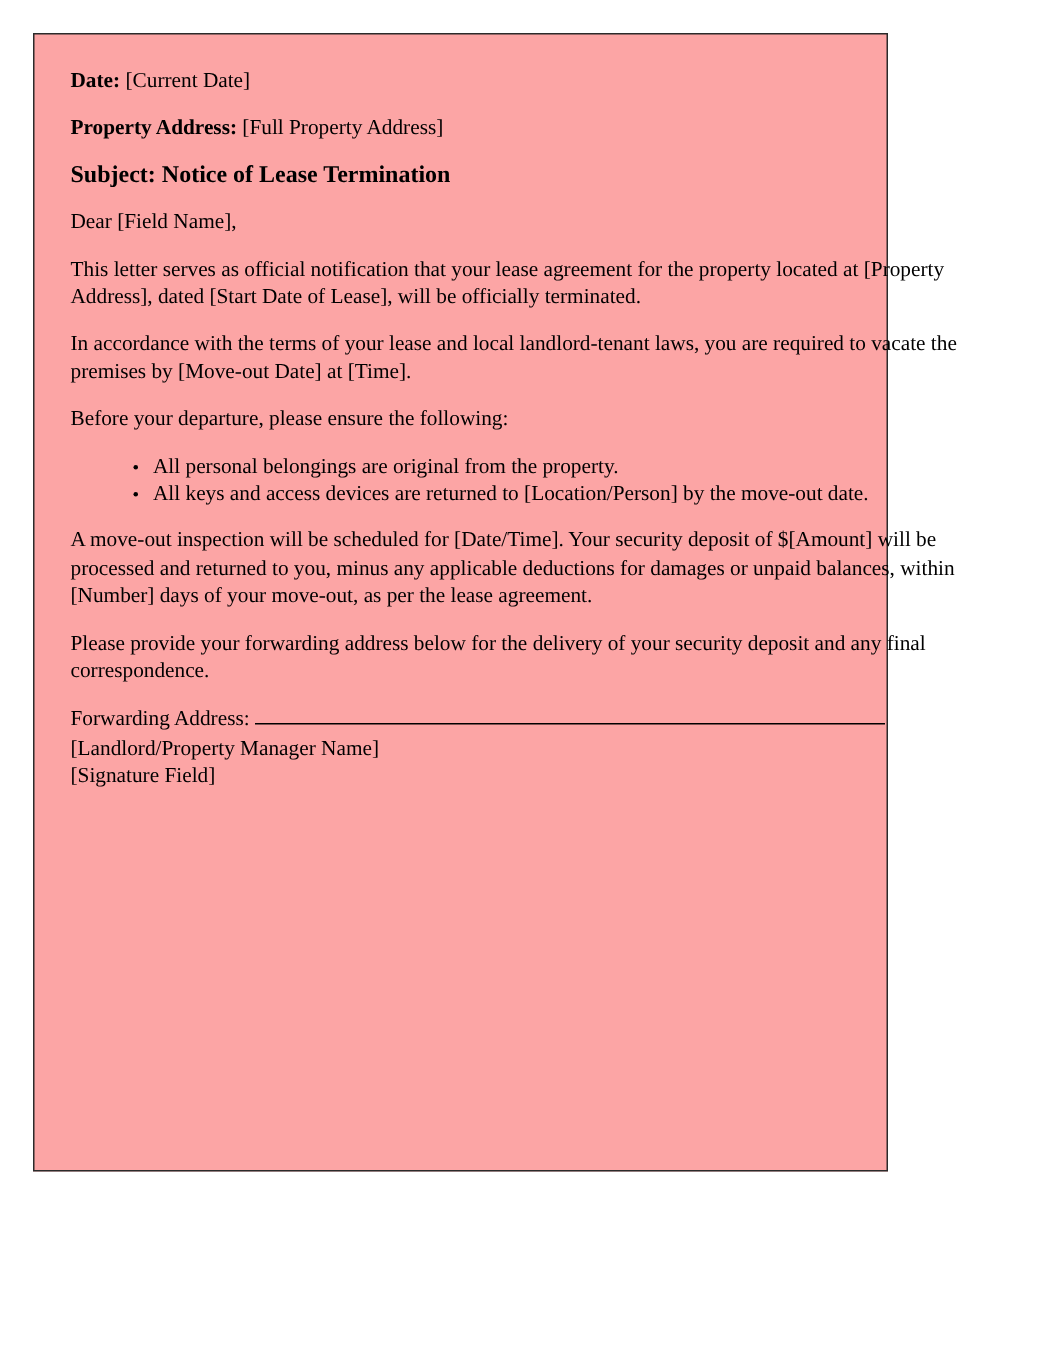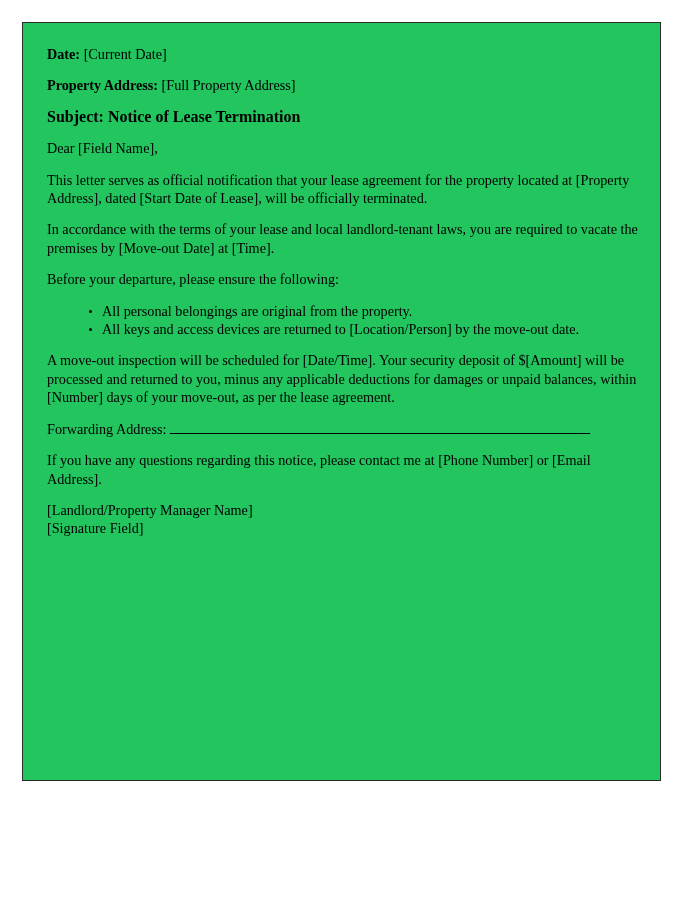--- a/index.html
+++ b/index.html
@@ -11,25 +11,25 @@
     width: 700px;
     height: 900px;
     font-family: "Liberation Serif", serif;
     color: #000000;
     overflow: hidden;
   }
   .page {
     position: absolute;
     left: 22px;
     top: 22px;
-    width: 639px;
+    width: 570px;
     height: 759px;
     border: 1.5px solid #2b2b2b;
     box-sizing: border-box;
-    background: #22c55e;
+    background: #fca5a5;
   }
   .content {
     position: absolute;
     left: 24px;
     top: 22px;
     width: 592px;
   }
   .line, .para {
     font-size: 14.2px;
     line-height: 18.4px;
@@ -69,21 +69,21 @@
     width: 3.4px;
     height: 3.4px;
     border-radius: 50%;
     background: #000000;
   }
   .fwd-row {
     display: flex;
     align-items: baseline;
     font-size: 14.2px;
     line-height: 18.4px;
-    margin-bottom: 13px;
+    margin-bottom: 2px;
   }
   .fwd-rule {
     display: inline-block;
     width: 420px;
     border-bottom: 1.4px solid #000000;
     margin-left: 4px;
     height: 11px;
   }
 </style>
 </head>
@@ -113,27 +113,27 @@
 
     <div class="para block">Before your departure, please ensure the following:</div>
 
     <ul class="bullets">
       <li>All personal belongings are original from the property.</li>
       <li>All keys and access devices are returned to [Location/Person] by the move-out date.</li>
     </ul>
 
     <div class="para block">A move-out inspection will be scheduled for [Date/Time]. Your security deposit of $[Amount] will be processed and returned to you, minus any applicable deductions for damages or unpaid balances, within [Number] days of your move-out, as per the lease agreement.</div>
 
+    <div class="para block">Please provide your forwarding address below for the delivery of your security deposit and any final correspondence.</div>
 
     <div class="fwd-row">
       <span>Forwarding Address:</span>
       <span class="fwd-rule"></span>
     </div>
 
-    <div class="para block">If you have any questions regarding this notice, please contact me at [Phone Number] or [Email Address].</div>
 
 
     <div class="line block-tight">[Landlord/Property Manager Name]</div>
 
     <div class="line">[Signature Field]</div>
 
   </div>
 </div>
 
 </body></html>

